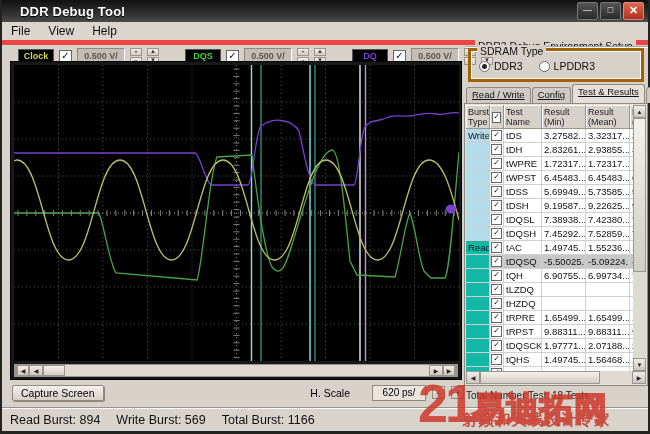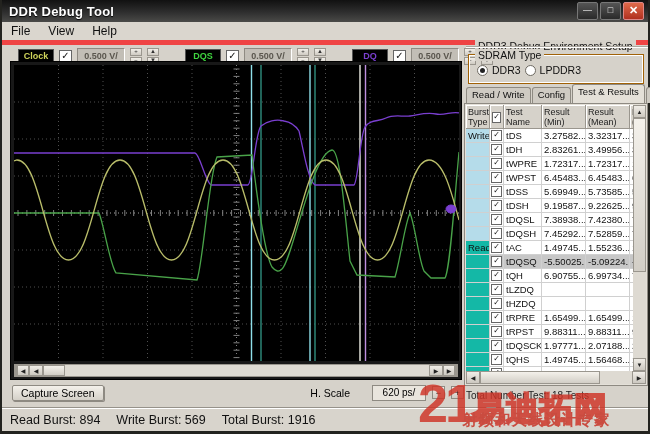--- a/index.html
+++ b/index.html
@@ -1,20 +1,20 @@
 <!DOCTYPE html>
 <html><head>
 <meta charset="utf-8">
 <style>
   html,body{margin:0;padding:0;}
   body{width:650px;height:434px;overflow:hidden;font-family:"Liberation Sans",sans-serif;background:#d6d2ca;position:relative;}
   .window{position:absolute;inset:0;border:0 solid #23231f;border-width:0 2px 3px 2px;box-sizing:border-box;background:#d6d2ca;}
   
   .titlebar{height:22px;background:linear-gradient(180deg,#111 0%,#2e2e2e 55%,#4a4a48 100%);display:flex;align-items:center;color:#fff;}
-  .title-text{font-size:13px;font-weight:bold;padding-left:7px;letter-spacing:.2px;text-shadow:0 1px 1px #000;}
+  .title-text{font-size:13px;font-weight:bold;padding-left:7px;letter-spacing:.2px;text-shadow:0 1px 1px #000;margin-left:11px;}
   .tb-btns{margin-left:auto;display:flex;gap:2px;padding-right:4px;}
   .tb-btn{width:19px;height:16px;border:1px solid #777;border-radius:2px;background:linear-gradient(180deg,#555,#2a2a2a);color:#eee;font-size:9px;line-height:14px;text-align:center;cursor:pointer;}
   .tb-btn.close{background:linear-gradient(180deg,#e06a4a,#b03020);border-color:#d88;color:#fff;font-weight:bold;font-size:11px;}
   
   .menubar{height:18px;background:#dad6ce;display:flex;align-items:center;border-bottom:5px solid #ef4444;}
   .menu-item{font-size:12px;padding:1px 9px;color:#111;cursor:default;}
   
   .toolbar{height:22px;display:flex;align-items:center;padding-left:16px;gap:26px;}
   .chan{display:flex;align-items:center;gap:5px;}
   .chan-label{background:#000;border:1px solid #555;min-width:36px;height:15px;font-size:9px;font-weight:bold;text-align:center;line-height:13px;padding:0 4px;font-family:"Liberation Sans",sans-serif;}
@@ -28,29 +28,29 @@
   .scope-hscroll{margin-top:3px;height:13px;background:#cdc9c1;display:flex;align-items:stretch;border:1px solid #9a968e;box-sizing:border-box;}
   .sb-btn{width:14px;background:linear-gradient(180deg,#f0ede7,#ccc8c0);border:1px solid #9a968e;font-size:6px;line-height:10px;text-align:center;color:#222;padding:0;}
   .sb-btn.endl{border-left-width:3px;}
   .sb-btn.endr{border-right-width:3px;}
   .sb-thumb{background:linear-gradient(180deg,#f4f1eb,#d2cec6);border:1px solid #9a968e;}
   .sb-track{flex:1;background:#dedad2;}
   
   .rpanel{position:absolute;left:462px;top:40px;width:184px;height:372px;font-size:11px;color:#111;}
   .gbox-title{position:absolute;left:11px;top:0;background:#d6d2ca;padding:0 3px;font-size:10.5px;}
   .gbox-line{position:absolute;left:2px;right:0;top:6px;border-top:1px solid #a9a59d;box-shadow:0 1px 0 #fff;}
-  .sdram{position:absolute;left:4px;right:4px;top:14px;height:28px;border:1px solid #a16207;box-shadow:inset 0 0 0 1px #fff;}
+  .sdram{position:absolute;left:4px;right:4px;top:8px;height:28px;border:3px solid #a16207;box-shadow:inset 0 0 0 1px #fff;}
   .sdram .lbl{position:absolute;left:6px;top:-6px;background:#d6d2ca;padding:0 3px;font-size:10.5px;}
-  .radios{display:flex;gap:4px;padding:9px 0 0 8px;}
+  .radios{display:flex;gap:16px;padding:9px 0 0 8px;}
   .radio{display:flex;align-items:center;gap:4px;font-size:10.5px;}
   .rdot{width:9px;height:9px;border-radius:50%;border:1px solid #6e6a62;background:#fff;position:relative;}
   .rdot.sel::after{content:"";position:absolute;left:2px;top:2px;width:5px;height:5px;border-radius:50%;background:#222;}
   
   .tabs{position:absolute;left:2px;top:46px;display:flex;align-items:flex-end;height:17px;}
-  .tab{border:1px solid #8e8a82;border-bottom:none;border-radius:3px 3px 0 0;background:#cfcbc3;padding:1px 5px 2px 5px;font-size:9.5px;margin-right:1px;height:12px;line-height:11px;white-space:nowrap;}
+  .tab{border:1px solid #8e8a82;border-bottom:none;border-radius:3px 3px 0 0;background:#cfcbc3;padding:1px 5px 2px 5px;font-size:9.5px;margin-right:1px;height:12px;line-height:11px;white-space:nowrap;text-decoration:underline;}
   .tab.active{background:#e4e0d8;height:15px;position:relative;z-index:2;margin-top:22px;}
   
   .tabpage{position:absolute;left:0;right:0;top:63px;height:283px;border:1px solid #8e8a82;background:#e4e0d8;box-sizing:border-box;padding-left:6px;}
   .tblwrap{position:absolute;left:1px;top:1px;right:14px;bottom:14px;overflow:hidden;background:#fff;}
   .thead{display:flex;height:24px;background:#d6d2ca;width:200px;}
   .th{border-right:1px solid #9a968e;border-bottom:1px solid #9a968e;box-shadow:inset 1px 1px 0 #fff;font-size:9px;line-height:10px;padding:2px 2px 0 2px;box-sizing:border-box;color:#222;}
   .trow{display:flex;height:14px;width:200px;background:#fff;}
   .trow.sel .td:not(.burst){background:#c7c7c7;}
   .td{border-right:1px solid #d0d0d0;border-bottom:1px solid #d0d0d0;font-size:9.5px;line-height:13px;padding:0 2px;box-sizing:border-box;white-space:nowrap;overflow:hidden;color:#111;background:#fff;}
   .td.cbcell{display:flex;align-items:center;justify-content:center;padding:0;}
@@ -325,21 +325,21 @@
               <div class="td c4">3.32317...</div>
               <div class="td c5">3.3</div>
             </div>
             <div class="trow">
               <div class="td c0 burst write"></div>
               <div class="td c1 cbcell">
                 <span class="cb">✓</span>
               </div>
               <div class="td c2">tDH</div>
               <div class="td c3">2.83261...</div>
-              <div class="td c4">3.49956...</div>
+              <div class="td c4">2.93855...</div>
               <div class="td c5">3.0</div>
             </div>
             <div class="trow">
               <div class="td c0 burst write"></div>
               <div class="td c1 cbcell">
                 <span class="cb">✓</span>
               </div>
               <div class="td c2">tWPRE</div>
               <div class="td c3">1.72317...</div>
               <div class="td c4">1.72317...</div>
@@ -518,21 +518,21 @@
       <span class="hscale-label">H. Scale</span>
       <div class="hscale-val">620 ps/</div>
       <button class="mini-btn">−</button>
       <button class="mini-btn">+</button>
     </div>
   </div>
 
   <div class="statusbar">
     <span>Read Burst: 894</span>
     <span>Write Burst: 569</span>
-    <span>Total Burst: 1916</span>
+    <span>Total Burst: 1166</span>
   </div>
 
   <div class="watermark">
     <div class="wm-big">
       <span class="wm-21">21</span>
       <span class="wm-cn">易迪拓网</span>
     </div>
     <div class="wm-sub">射频和天线设计专家</div>
   </div>
 

